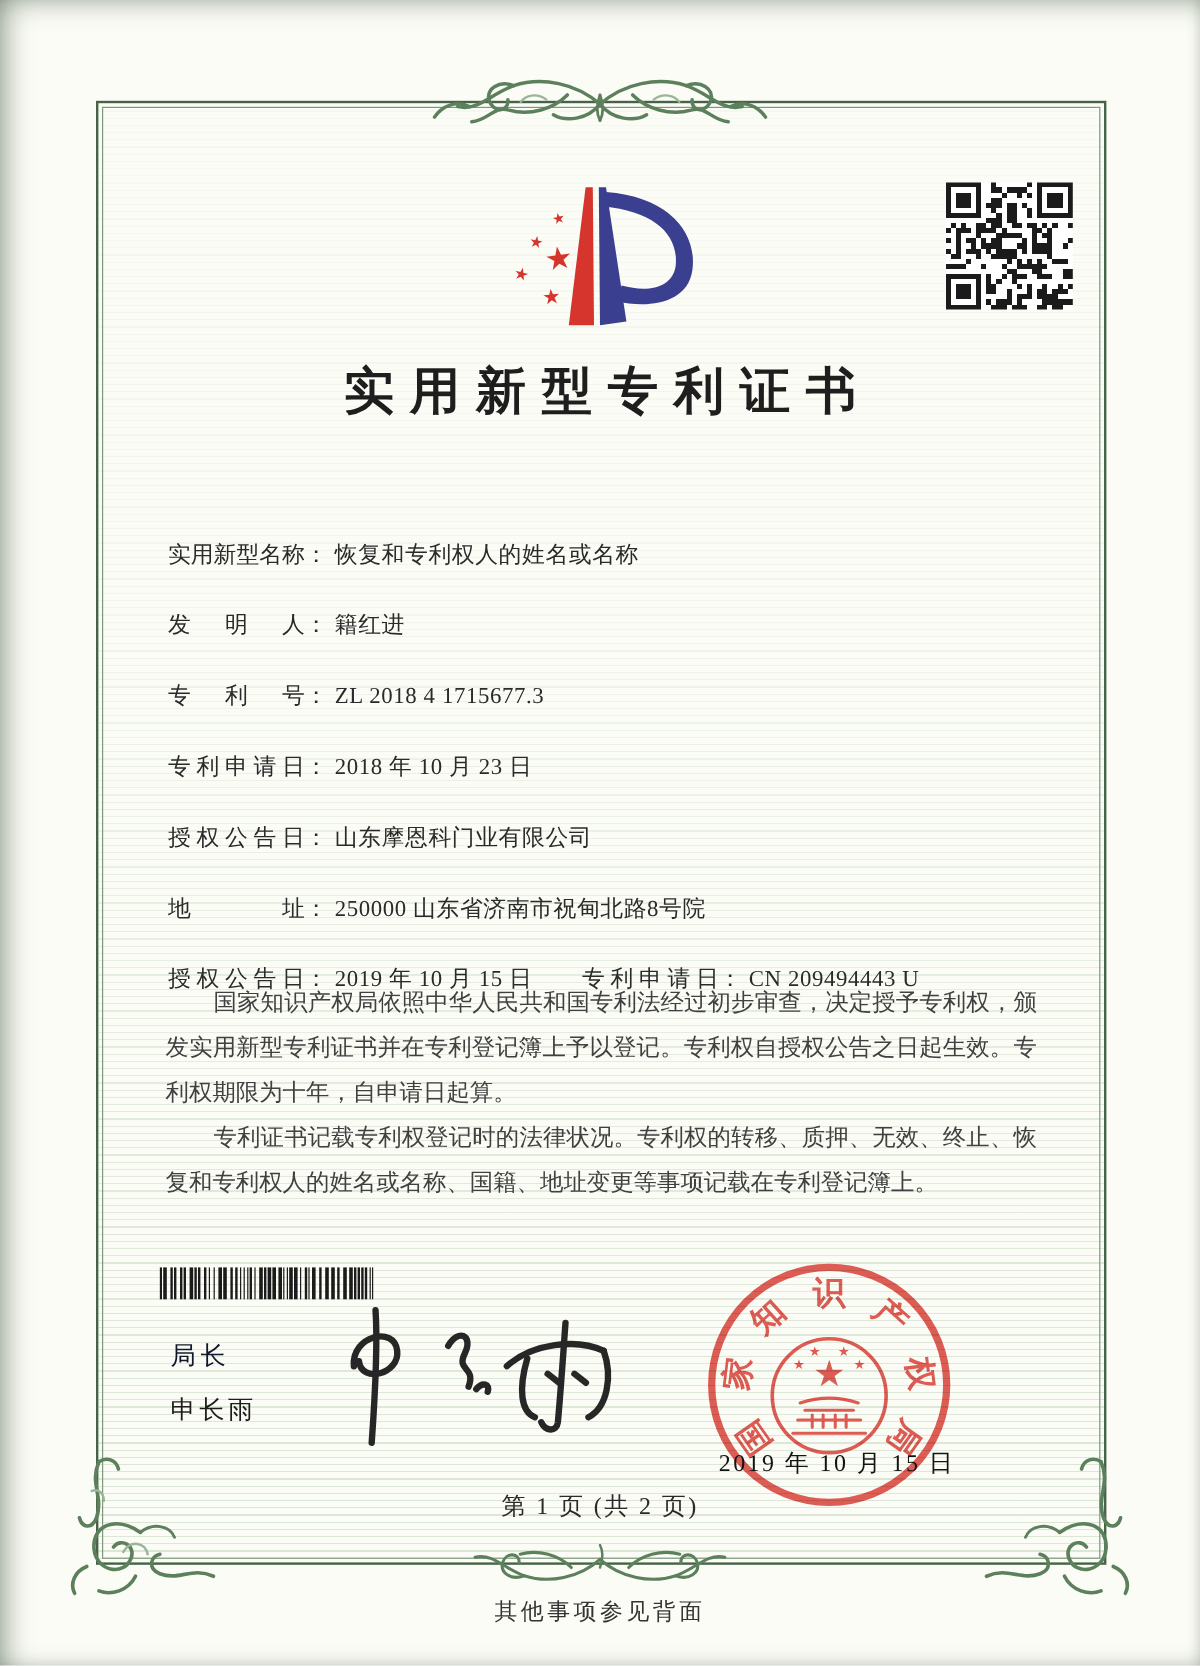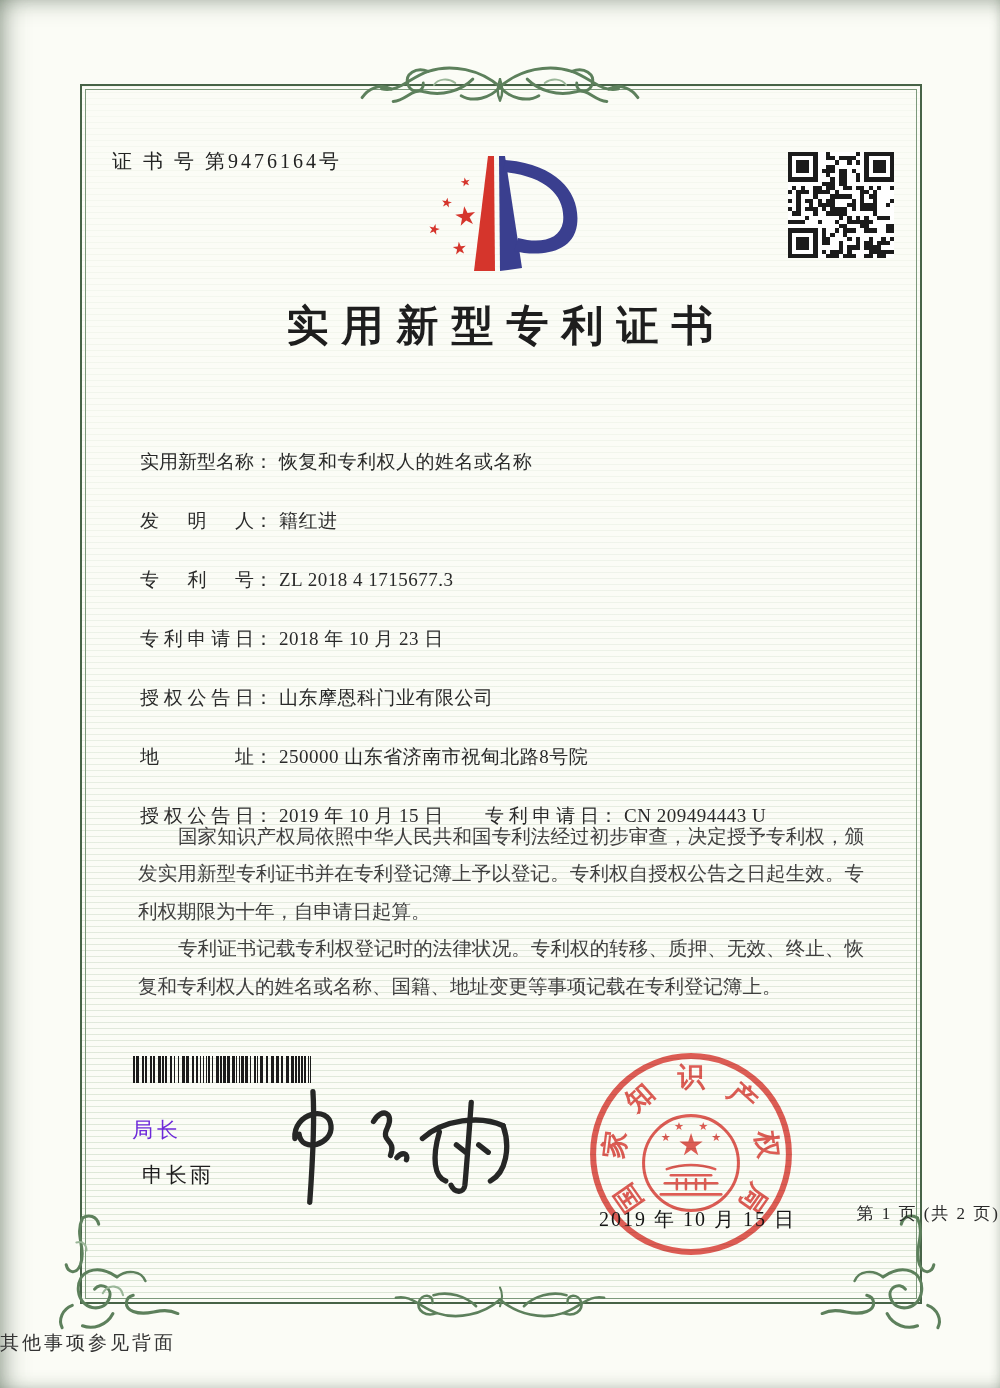--- a/index.html
+++ b/index.html
@@ -42,31 +42,31 @@
   .fvalue{letter-spacing:.5px;}
   .g2{position:absolute; left:345px; top:0;}
 
   .paras{position:absolute; left:138px; top:818px; width:726px; font-size:19.5px; line-height:1.92;
     text-align:justify; color:#404040;}
   .paras p{margin:0; text-indent:2.05em;}
 
   .barcode{position:absolute; left:133px; top:1056px; width:263px; height:27px; overflow:hidden; white-space:nowrap; font-size:0;}
   .barcode i{display:inline-block; height:27px; background:#1b1b1b;}
 
-  .director-title{position:absolute; left:132px; top:1116px; font-size:21px; letter-spacing:4px;
-    font-family:"Liberation Sans","DejaVu Sans",sans-serif; color:#6d28d9;}
+  .director-title{position:absolute; left:142px; top:1116px; font-size:21px; letter-spacing:4px;
+    font-family:"Liberation Sans","DejaVu Sans",sans-serif; color:#0f172a;}
   .director-name{position:absolute; left:142px; top:1161px; font-size:21px; letter-spacing:3px;
     font-family:"Liberation Sans","DejaVu Sans",sans-serif; color:#1d1d1d;}
   .signature{position:absolute; left:263px; top:1082px; width:255px; height:130px;}
 
   .seal{position:absolute; left:585px; top:1048px; width:212px; height:212px; mix-blend-mode:multiply; opacity:.92;}
   .seal-date{position:absolute; left:599px; top:1206px; font-size:20px; letter-spacing:2px; color:#141414;}
 
-  .page-footer{position:absolute; left:0; top:1202px; width:100%; text-align:right; font-size:17px; letter-spacing:2px;}
-  .back-note{position:absolute; left:0; top:1330px; width:100%; font-size:19px; letter-spacing:3px; color:#333;}
+  .page-footer{position:absolute; left:0; top:1242px; width:100%; text-align:center; font-size:20px; letter-spacing:2px;}
+  .back-note{position:absolute; left:0; top:1330px; width:100%; text-align:center; font-size:19px; letter-spacing:3px; color:#333;}
 </style>
 </head>
 <body>
 
 <div class="page">
 
   <div class="guilloche"></div>
 
   <div class="frame">
     <div class="frame-inner"></div>
@@ -119,21 +119,20 @@
       <path d="M64,64 C44,50 24,58 26,78 C28,96 50,100 56,86 C61,75 48,68 42,76"></path>
       <path d="M30,6 C22,24 34,34 28,52 C24,62 16,60 14,52"></path>
       <path d="M30,6 C36,2 44,4 46,12"></path>
       <path d="M124,100 C106,92 96,104 80,98 C70,94 72,84 80,82"></path>
       <path d="M60,100 C54,112 40,116 30,112"></path>
       <path d="M20,92 C10,96 6,106 10,114"></path>
       <path d="M64,64 C74,56 88,58 92,68" stroke-width="2.4"></path>
     </g>
   </svg>
 
-  <div class="cert-no">证 书 号 第9476164号</div>
 
   <div class="logo">
     <svg style="position:absolute;inset:0;" viewBox="0 0 190 148">
       <polygon points="72,6 78,6 79,121 58,121" fill="#d5352c"></polygon>
       <polygon points="83,6 89,6 106,118 84,121" fill="#3a3f8f"></polygon>
       <path d="M89,10 C143,14 165,45 161,75 C157,104 122,107 98,101 L102,88 C124,94 144,90 147,72 C150,46 130,26 87,22 Z" fill="#3a3f8f"></path>
     </svg>
     <span class="lstar" style="left:44px;top:26px;font-size:12px;transform:rotate(-12deg);">★</span>
     <span class="lstar" style="left:25px;top:46px;font-size:13px;transform:rotate(10deg);">★</span>
     <span class="lstar" style="left:38px;top:53px;font-size:26px;transform:rotate(-8deg);">★</span>

